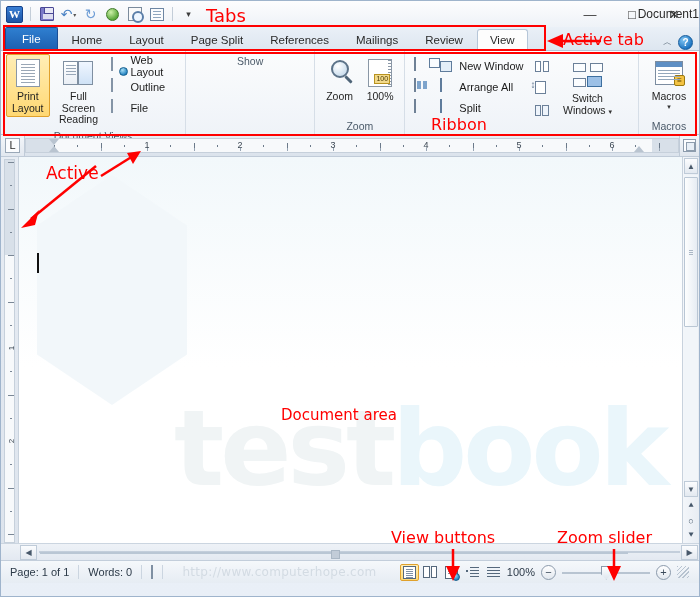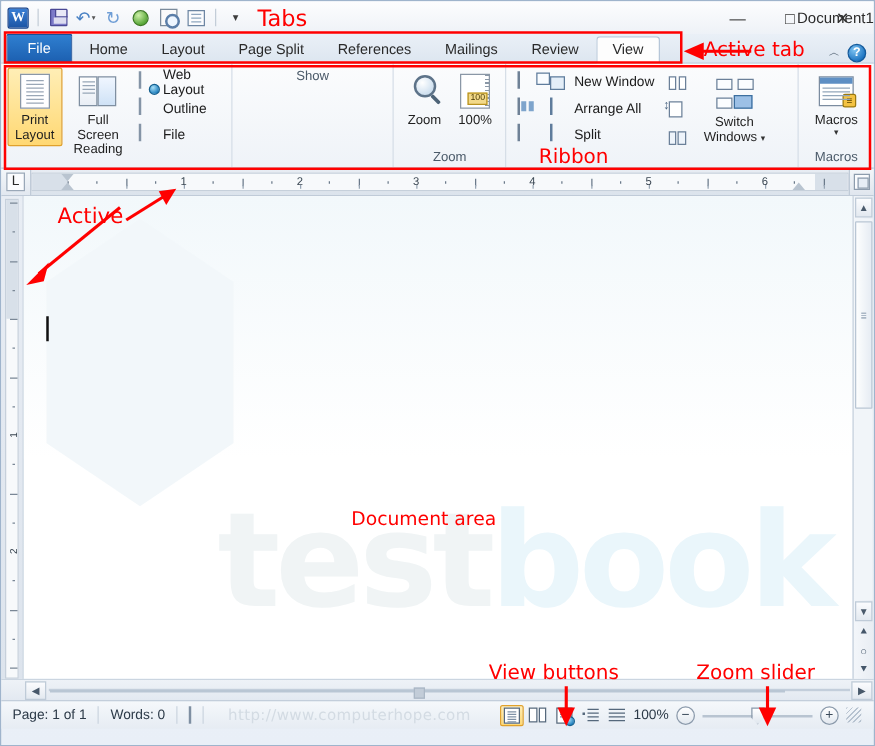--- a/index.html
+++ b/index.html
@@ -555,20 +555,21 @@
           <div class="smallrow">
             <span class="ico16"><span class="doc-sm"><i></i></span></span>
             <span>Outline</span>
           </div>
           <div class="smallrow">
             <span class="ico16"><span class="doc-sm"><i></i></span></span>
             <span>File</span>
           </div>
         </div>
       </div>
+      <div class="group-label">Document Views</div>
     </div>
 
     <div class="group" style="width:130px;">
       <div class="group-label">Show</div>
     </div>
 
     <div class="group" style="width:90px;">
       <div class="group-body" style="justify-content:center;">
         <div class="bigbtn">
           <div class="ico32">

